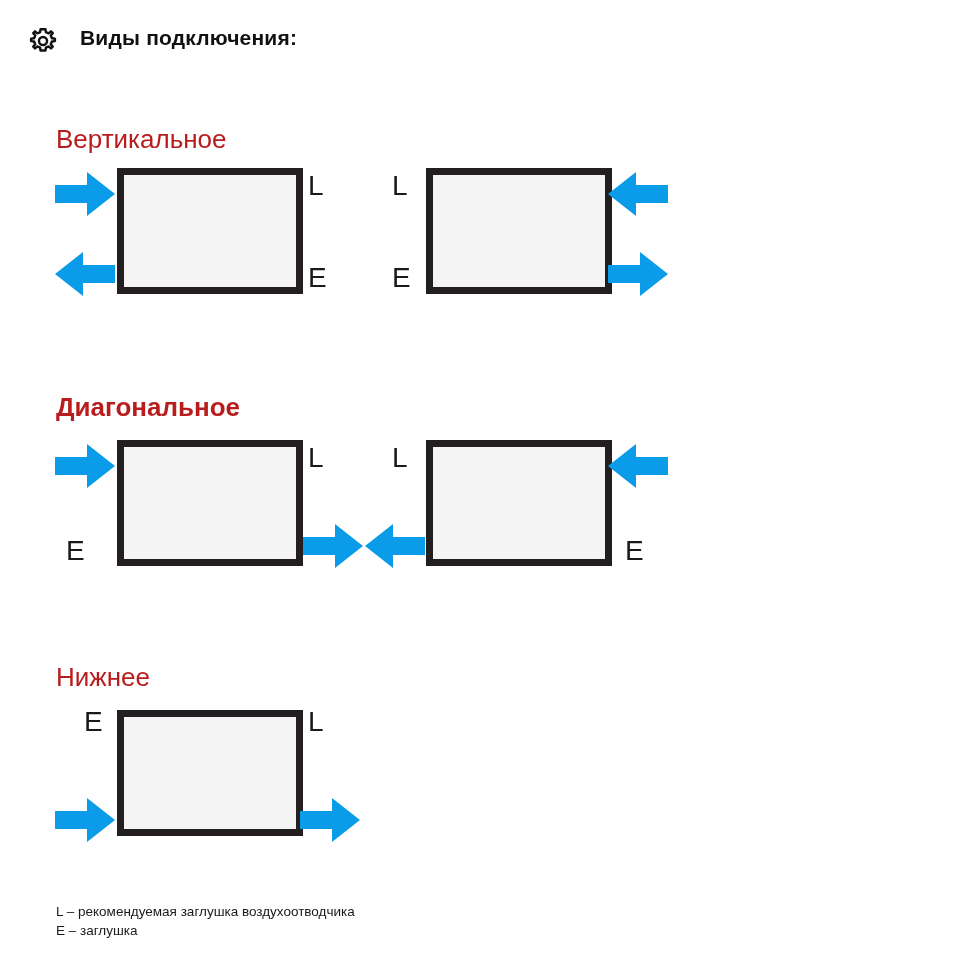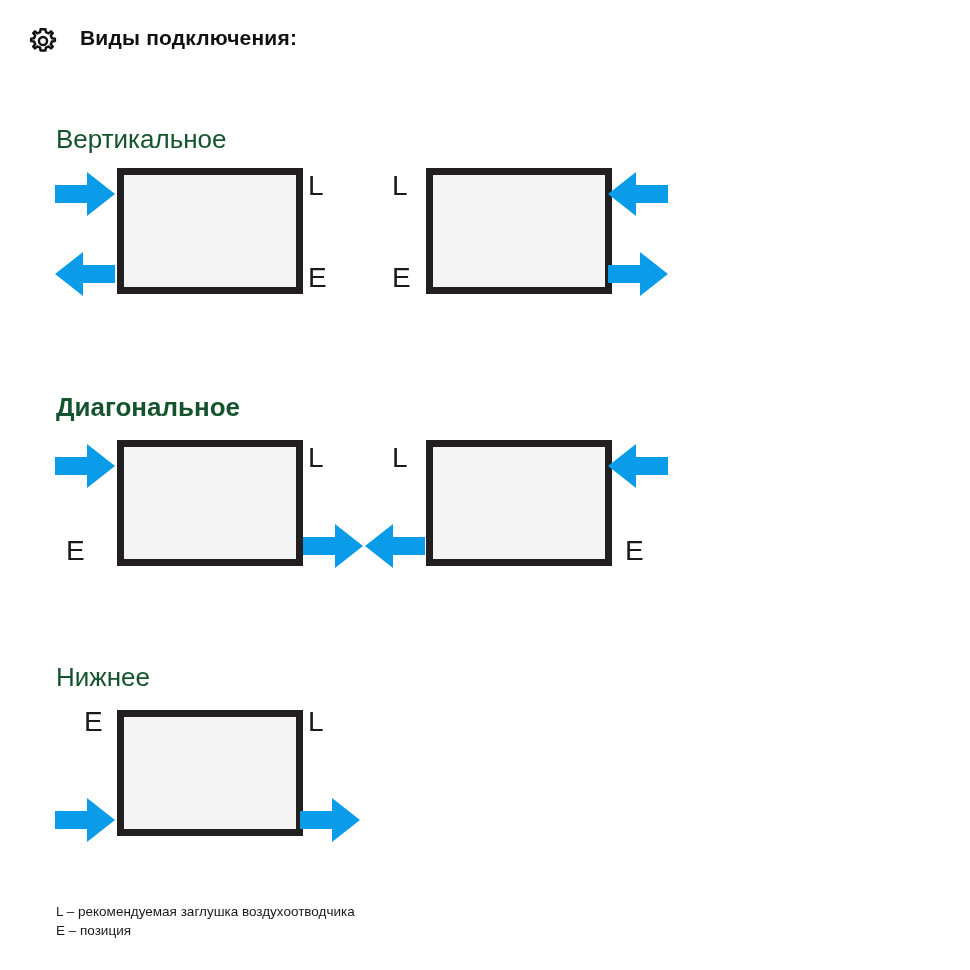--- a/index.html
+++ b/index.html
@@ -33,21 +33,21 @@
     color: #111111;
   }
 
   
   .group { position: absolute; left: 0; width: 970px; }
   .group-label {
     position: absolute;
     left: 56px;
     font-size: 26px;
     font-weight: normal;
-    color: #14532d;
+    color: #b91c1c;
     white-space: nowrap;
   }
 
   
   .radiator {
     position: absolute;
     width: 186px;
     height: 126px;
     background: #f4f4f4;
     border: 7px solid #231f20;
@@ -183,14 +183,14 @@
     <div class="arrow" style="left:300px; top:798px;">
       <svg width="60" height="44" viewBox="0 0 60 44">
           <path d="M0 13 h32 v-13 l28 22 -28 22 v-13 h-32 z" fill="#0a9ce8"></path>
         </svg>
     </div>
   </div>
 </div>
 
 <div class="footnotes">
   <div class="footnote">L – рекомендуемая заглушка воздухоотводчика</div>
-  <div class="footnote">E – позиция</div>
+  <div class="footnote">E – заглушка</div>
 </div>
 
 </body></html>

